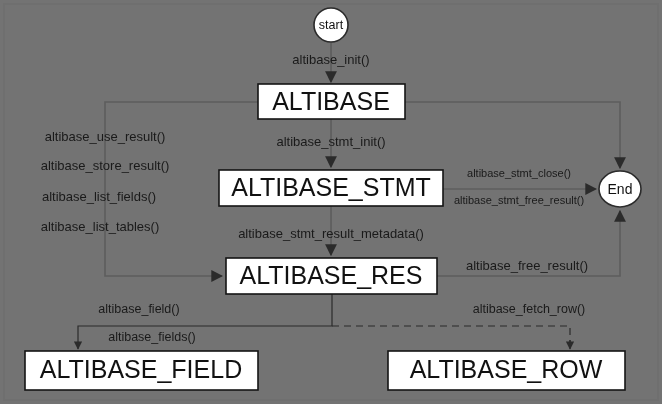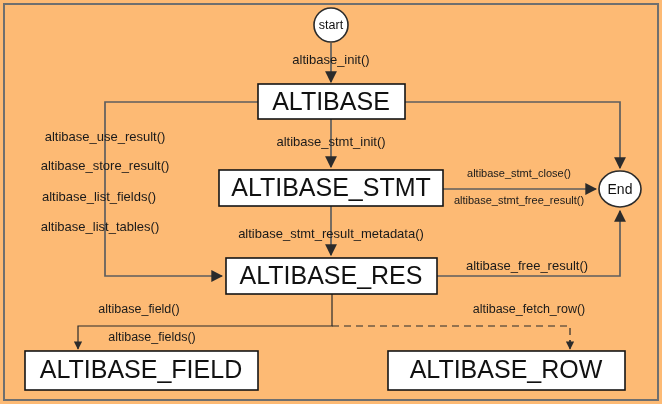--- a/index.html
+++ b/index.html
@@ -1,19 +1,19 @@
 <!DOCTYPE html>
 <html><head>
 <meta charset="utf-8">
 <style>
   html,body{margin:0;padding:0;background:#ffffff;}
   #canvas{
     position:relative;
     width:662px;height:404px;
-    background:#fdba74;
+    background:#737373;
     font-family:"Liberation Sans", sans-serif;
     overflow:hidden;
   }
   #diagram-svg{position:absolute;left:0;top:0;width:662px;height:404px;}
   .node-text{
     font-family:"Liberation Sans", sans-serif;
     fill:#111111;
     text-anchor:middle;
     dominant-baseline:middle;
   }

